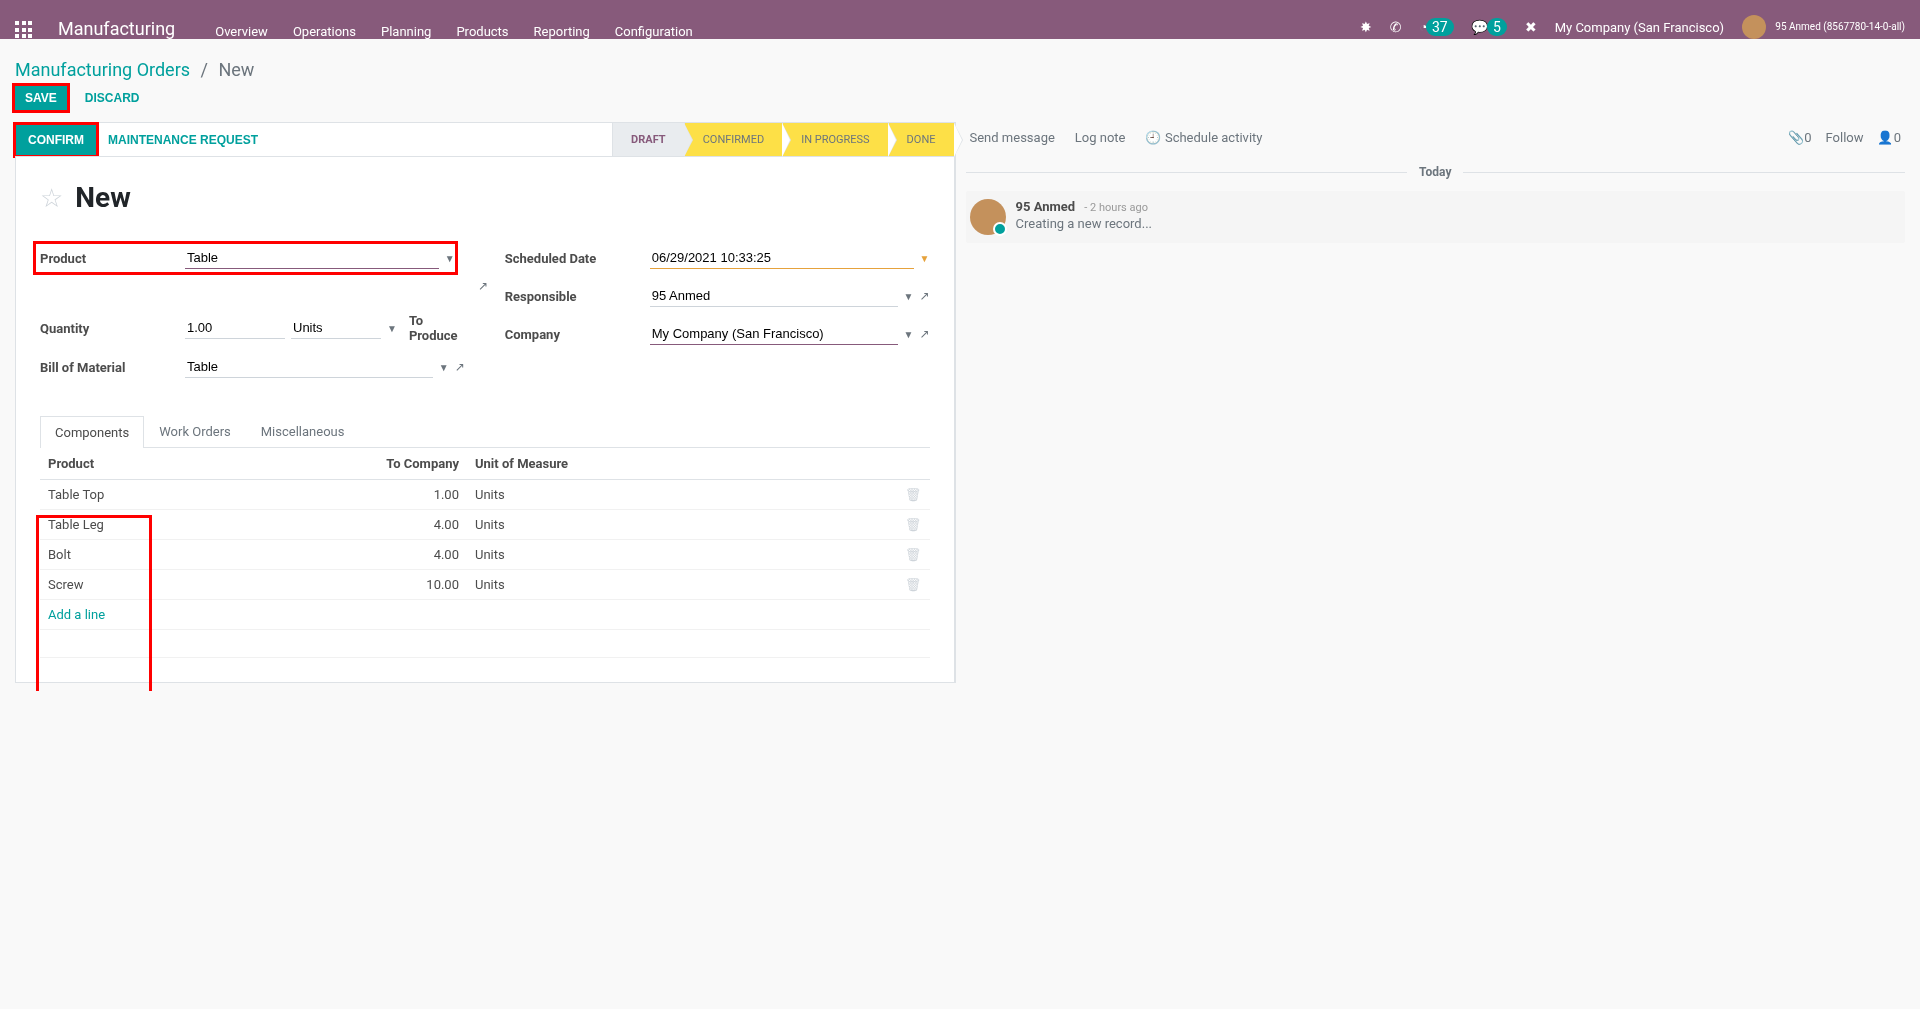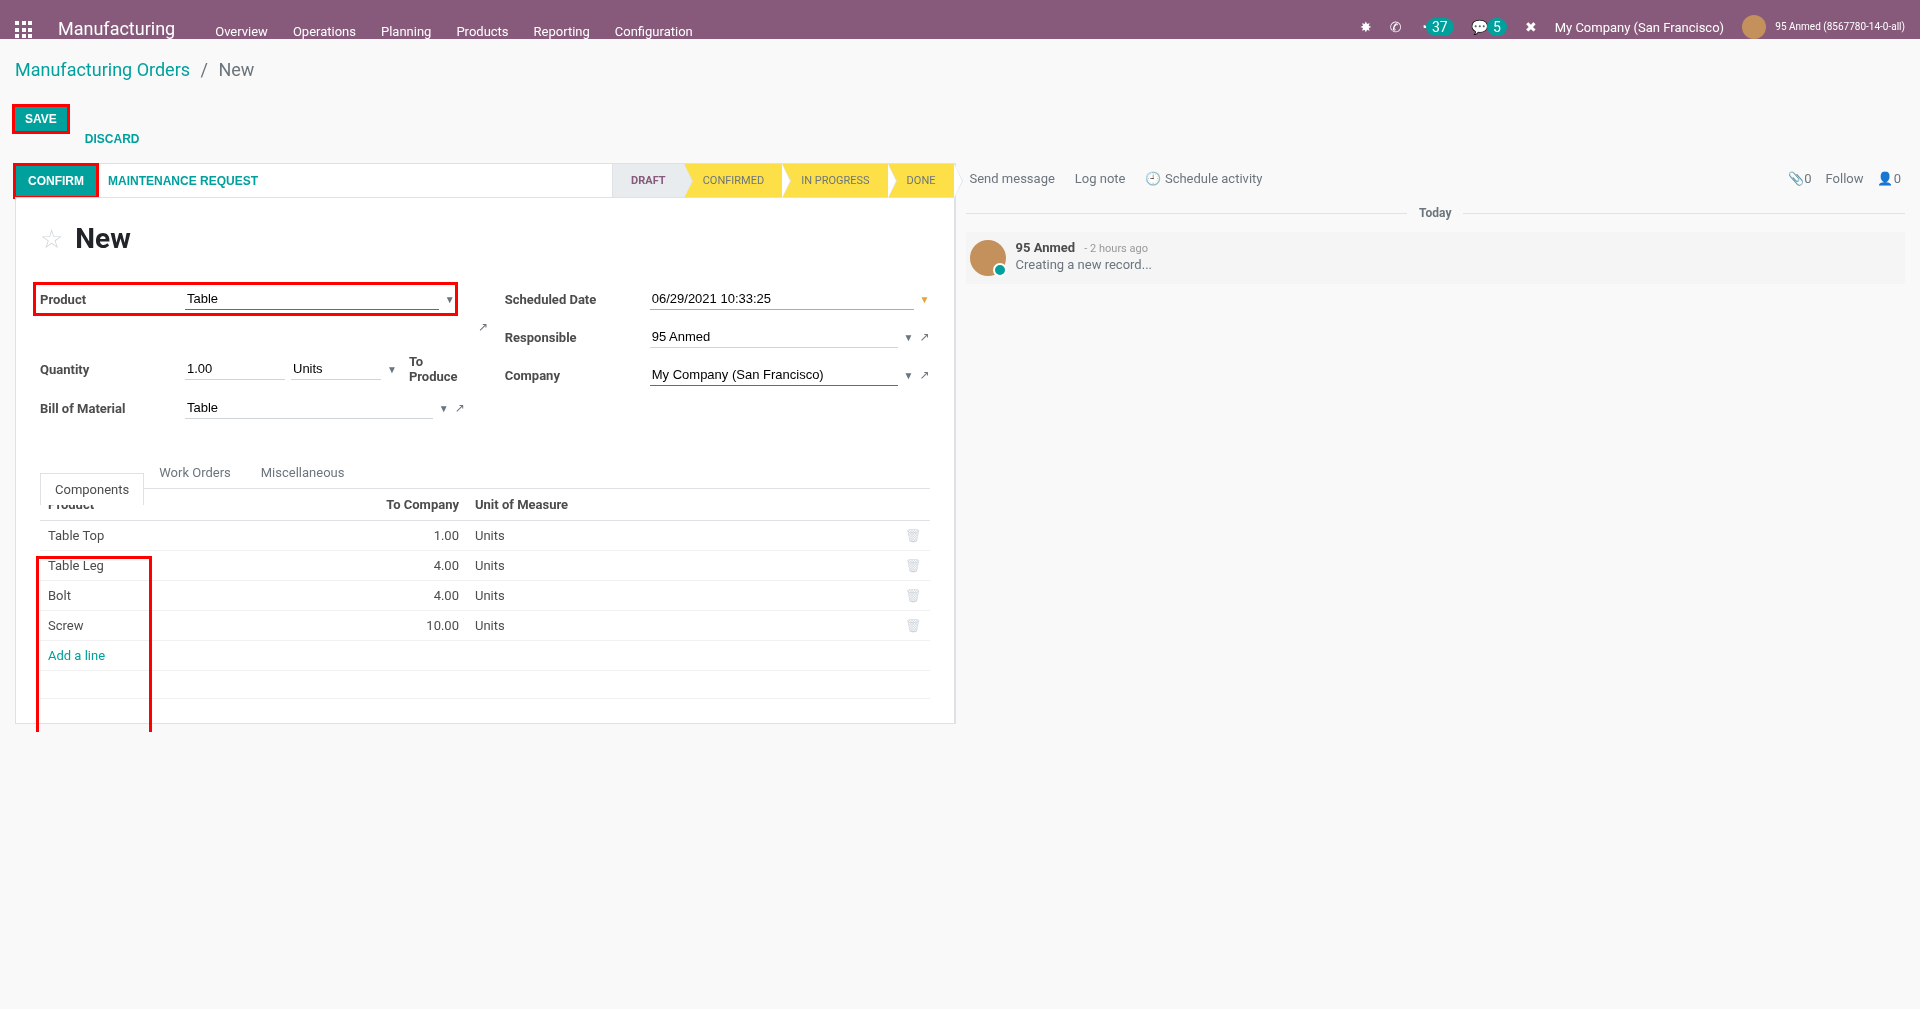--- a/index.html
+++ b/index.html
@@ -23,21 +23,21 @@
 
 .content-wrap { padding: 8px 15px; }
 .breadcrumb { padding: 12px 0 6px; font-size: 18px; }
 .breadcrumb a { color: #00a09d; text-decoration: none; }
 .breadcrumb .sep { color: #6c757d; margin: 0 6px; }
 .breadcrumb .current { color: #6c757d; }
 
 .action-row { display: flex; align-items: center; gap: 8px; margin-bottom: 12px; }
 .btn { border: none; padding: 5px 10px; font-size: 12px; font-weight: bold; cursor: pointer; }
 .btn-primary { background: #00a09d; color: #fff; }
-.btn-link { background: none; color: #00a09d; margin-top: 41px; }
+.btn-link { background: none; color: #00a09d; }
 
 
 .main { display: flex; gap: 0; }
 .form-col { flex: 1; max-width: 985px; }
 .chatter-col { flex: 1; border-left: 1px solid #dee2e6; padding-left: 10px; min-height: 500px; }
 
 
 .workflow-bar { display: flex; align-items: center; background: #fff; border: 1px solid #dee2e6; border-bottom: none; height: 34px; }
 .wf-left { display: flex; }
 .wf-btn { border: none; padding: 8px 12px; font-size: 12px; font-weight: bold; cursor: pointer; }
@@ -67,21 +67,21 @@
 .dropdown-arrow { color: #6c757d; font-size: 10px; cursor: pointer; }
 .external-link { color: #6c757d; font-size: 12px; cursor: pointer; }
 .qty-group { display: flex; align-items: center; gap: 6px; }
 .qty-input { width: 100px; }
 .unit-input { width: 90px; }
 .to-produce { font-weight: bold; margin-left: 6px; }
 
 
 .tabs { display: flex; border-bottom: 1px solid #dee2e6; margin-top: 24px; }
 .tab { padding: 8px 14px; font-size: 13px; color: #6c757d; cursor: pointer; border: 1px solid transparent; border-bottom: none; }
-.tab.active { border-color: #dee2e6; background: #fff; color: #4c4c4c; position: relative; top: 17px; }
+.tab.active { border-color: #dee2e6; background: #fff; color: #4c4c4c; position: relative; top: 1px; }
 
 
 .comp-table { width: 100%; border-collapse: collapse; margin-top: 0; }
 .comp-table th { text-align: left; padding: 8px; font-weight: bold; font-size: 13px; border-bottom: 1px solid #dee2e6; }
 .comp-table th.right { text-align: right; }
 .comp-table td { padding: 7px 8px; font-size: 13px; border-bottom: 1px solid #f1f1f1; }
 .comp-table td.right { text-align: right; }
 .trash { color: #ced4da; cursor: pointer; float: right; }
 .add-line { color: #00a09d; cursor: pointer; }
 

